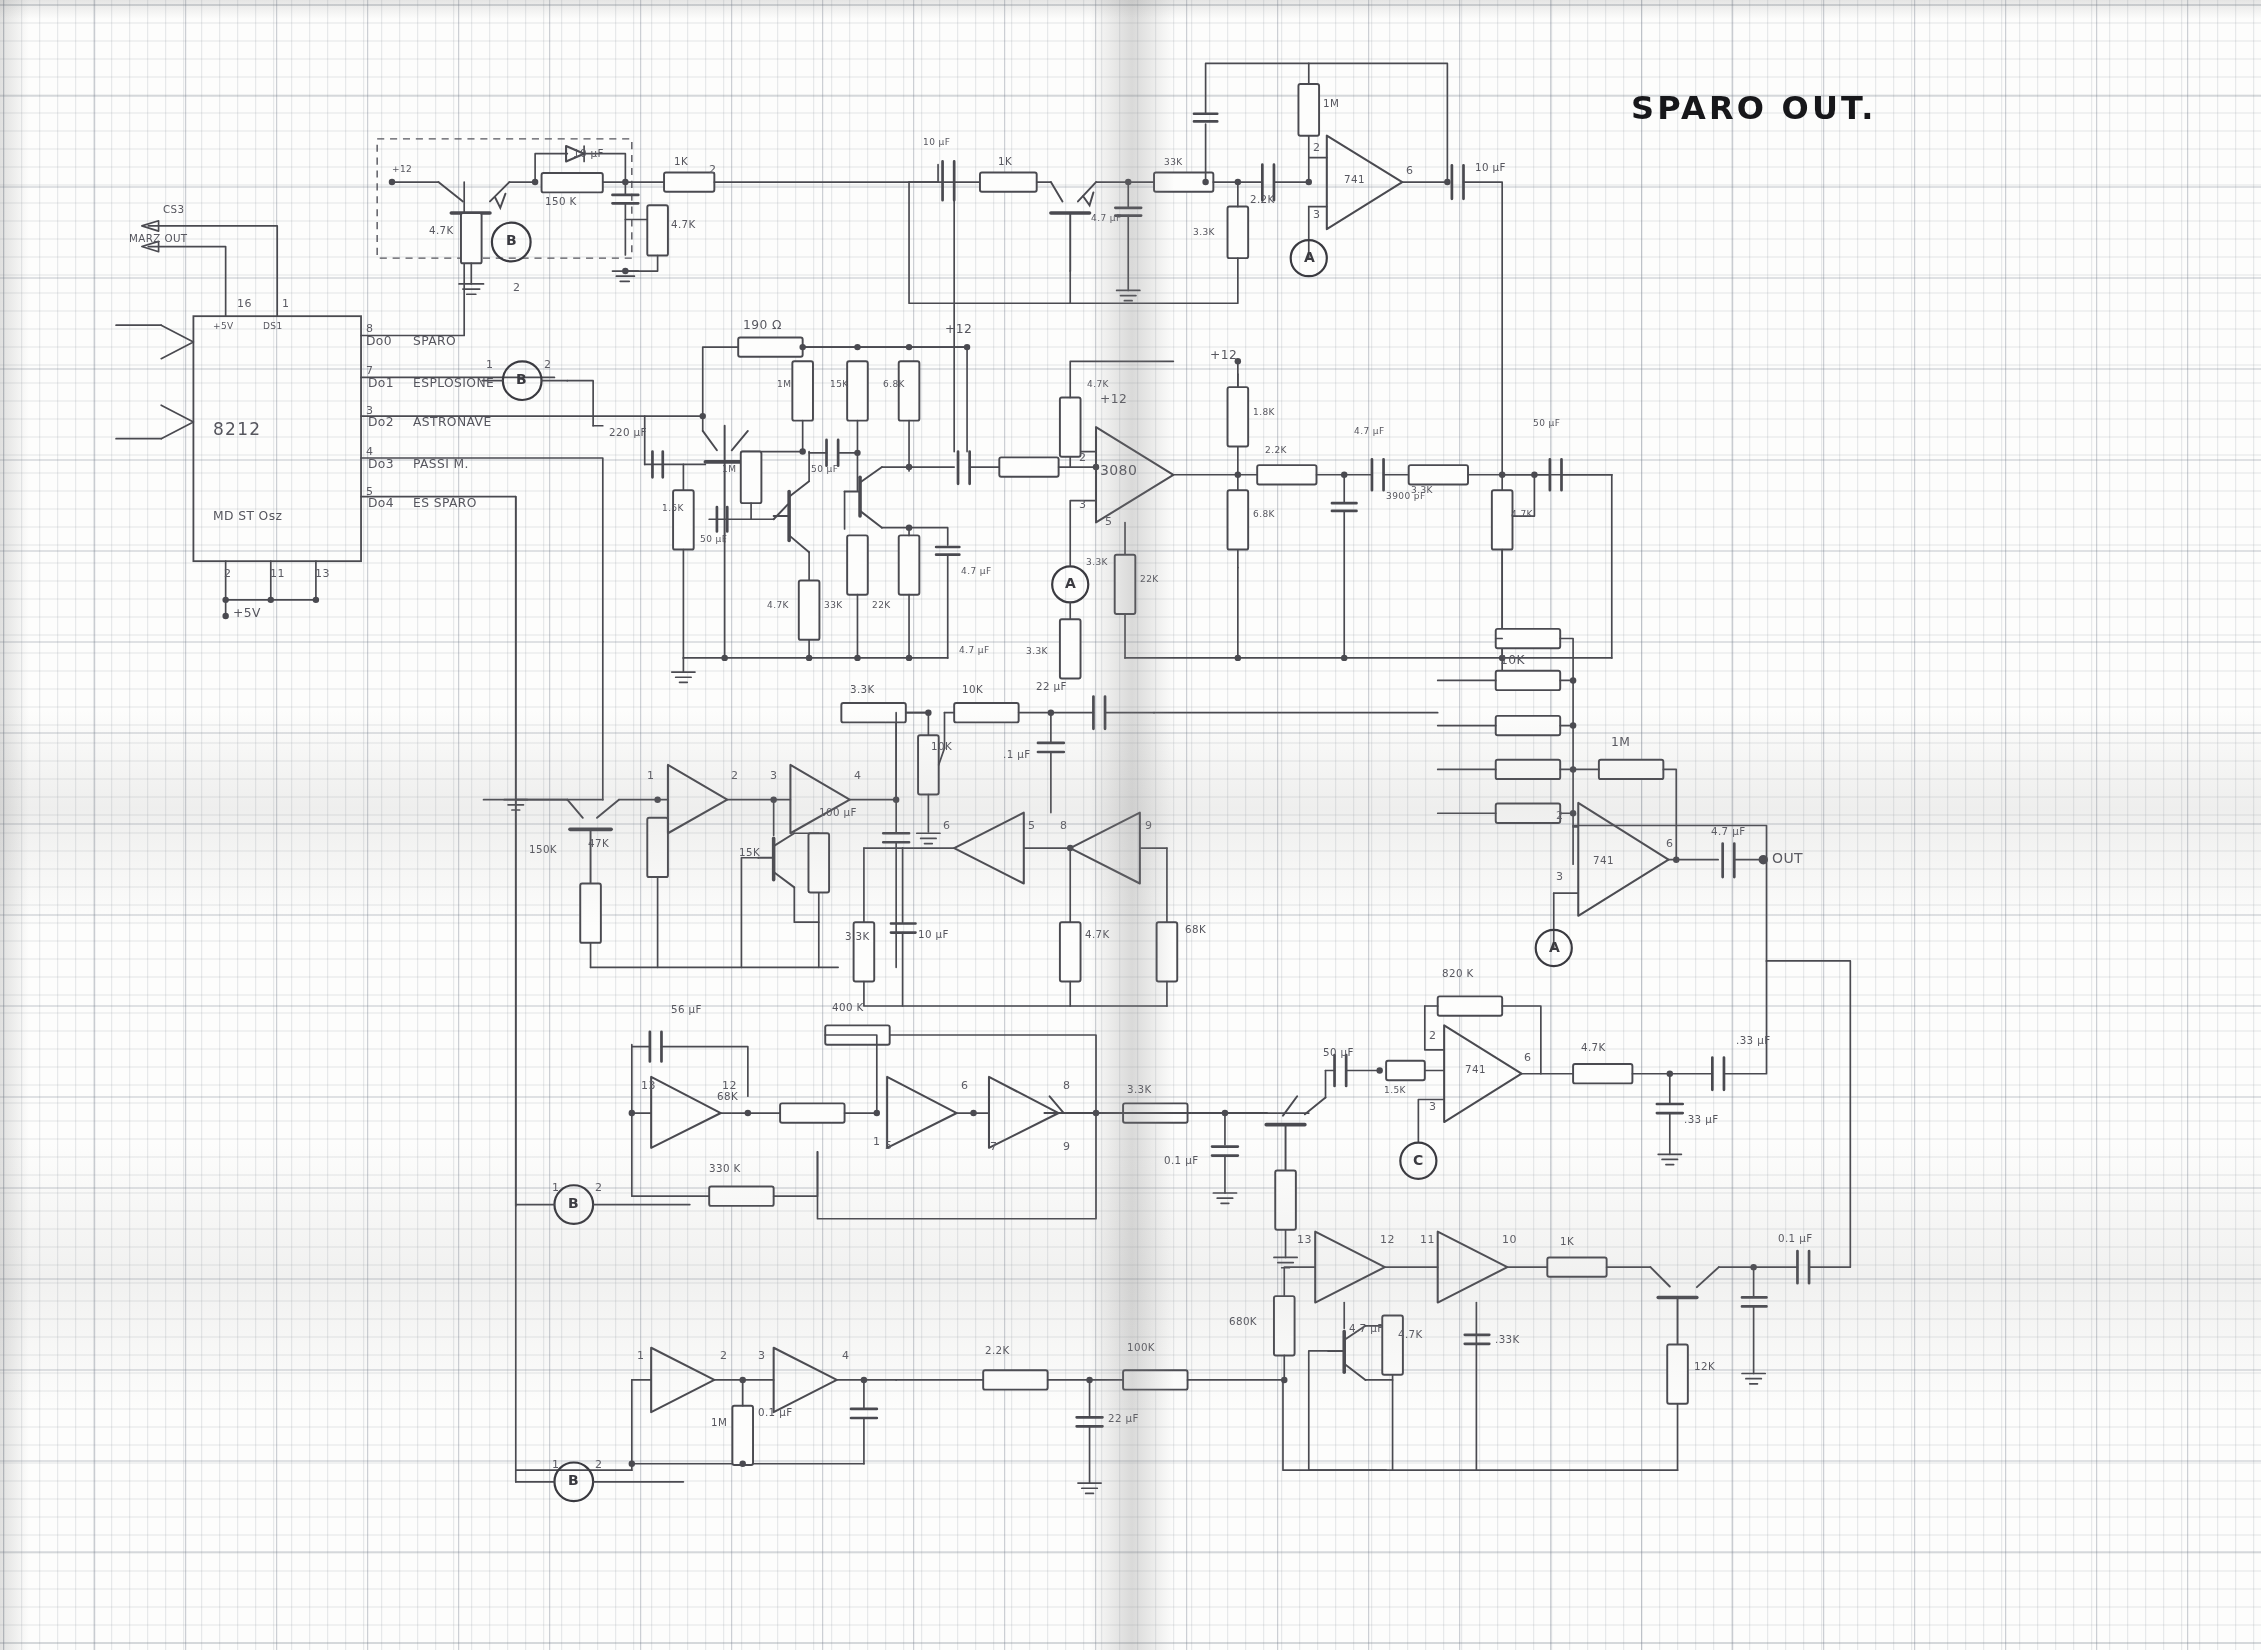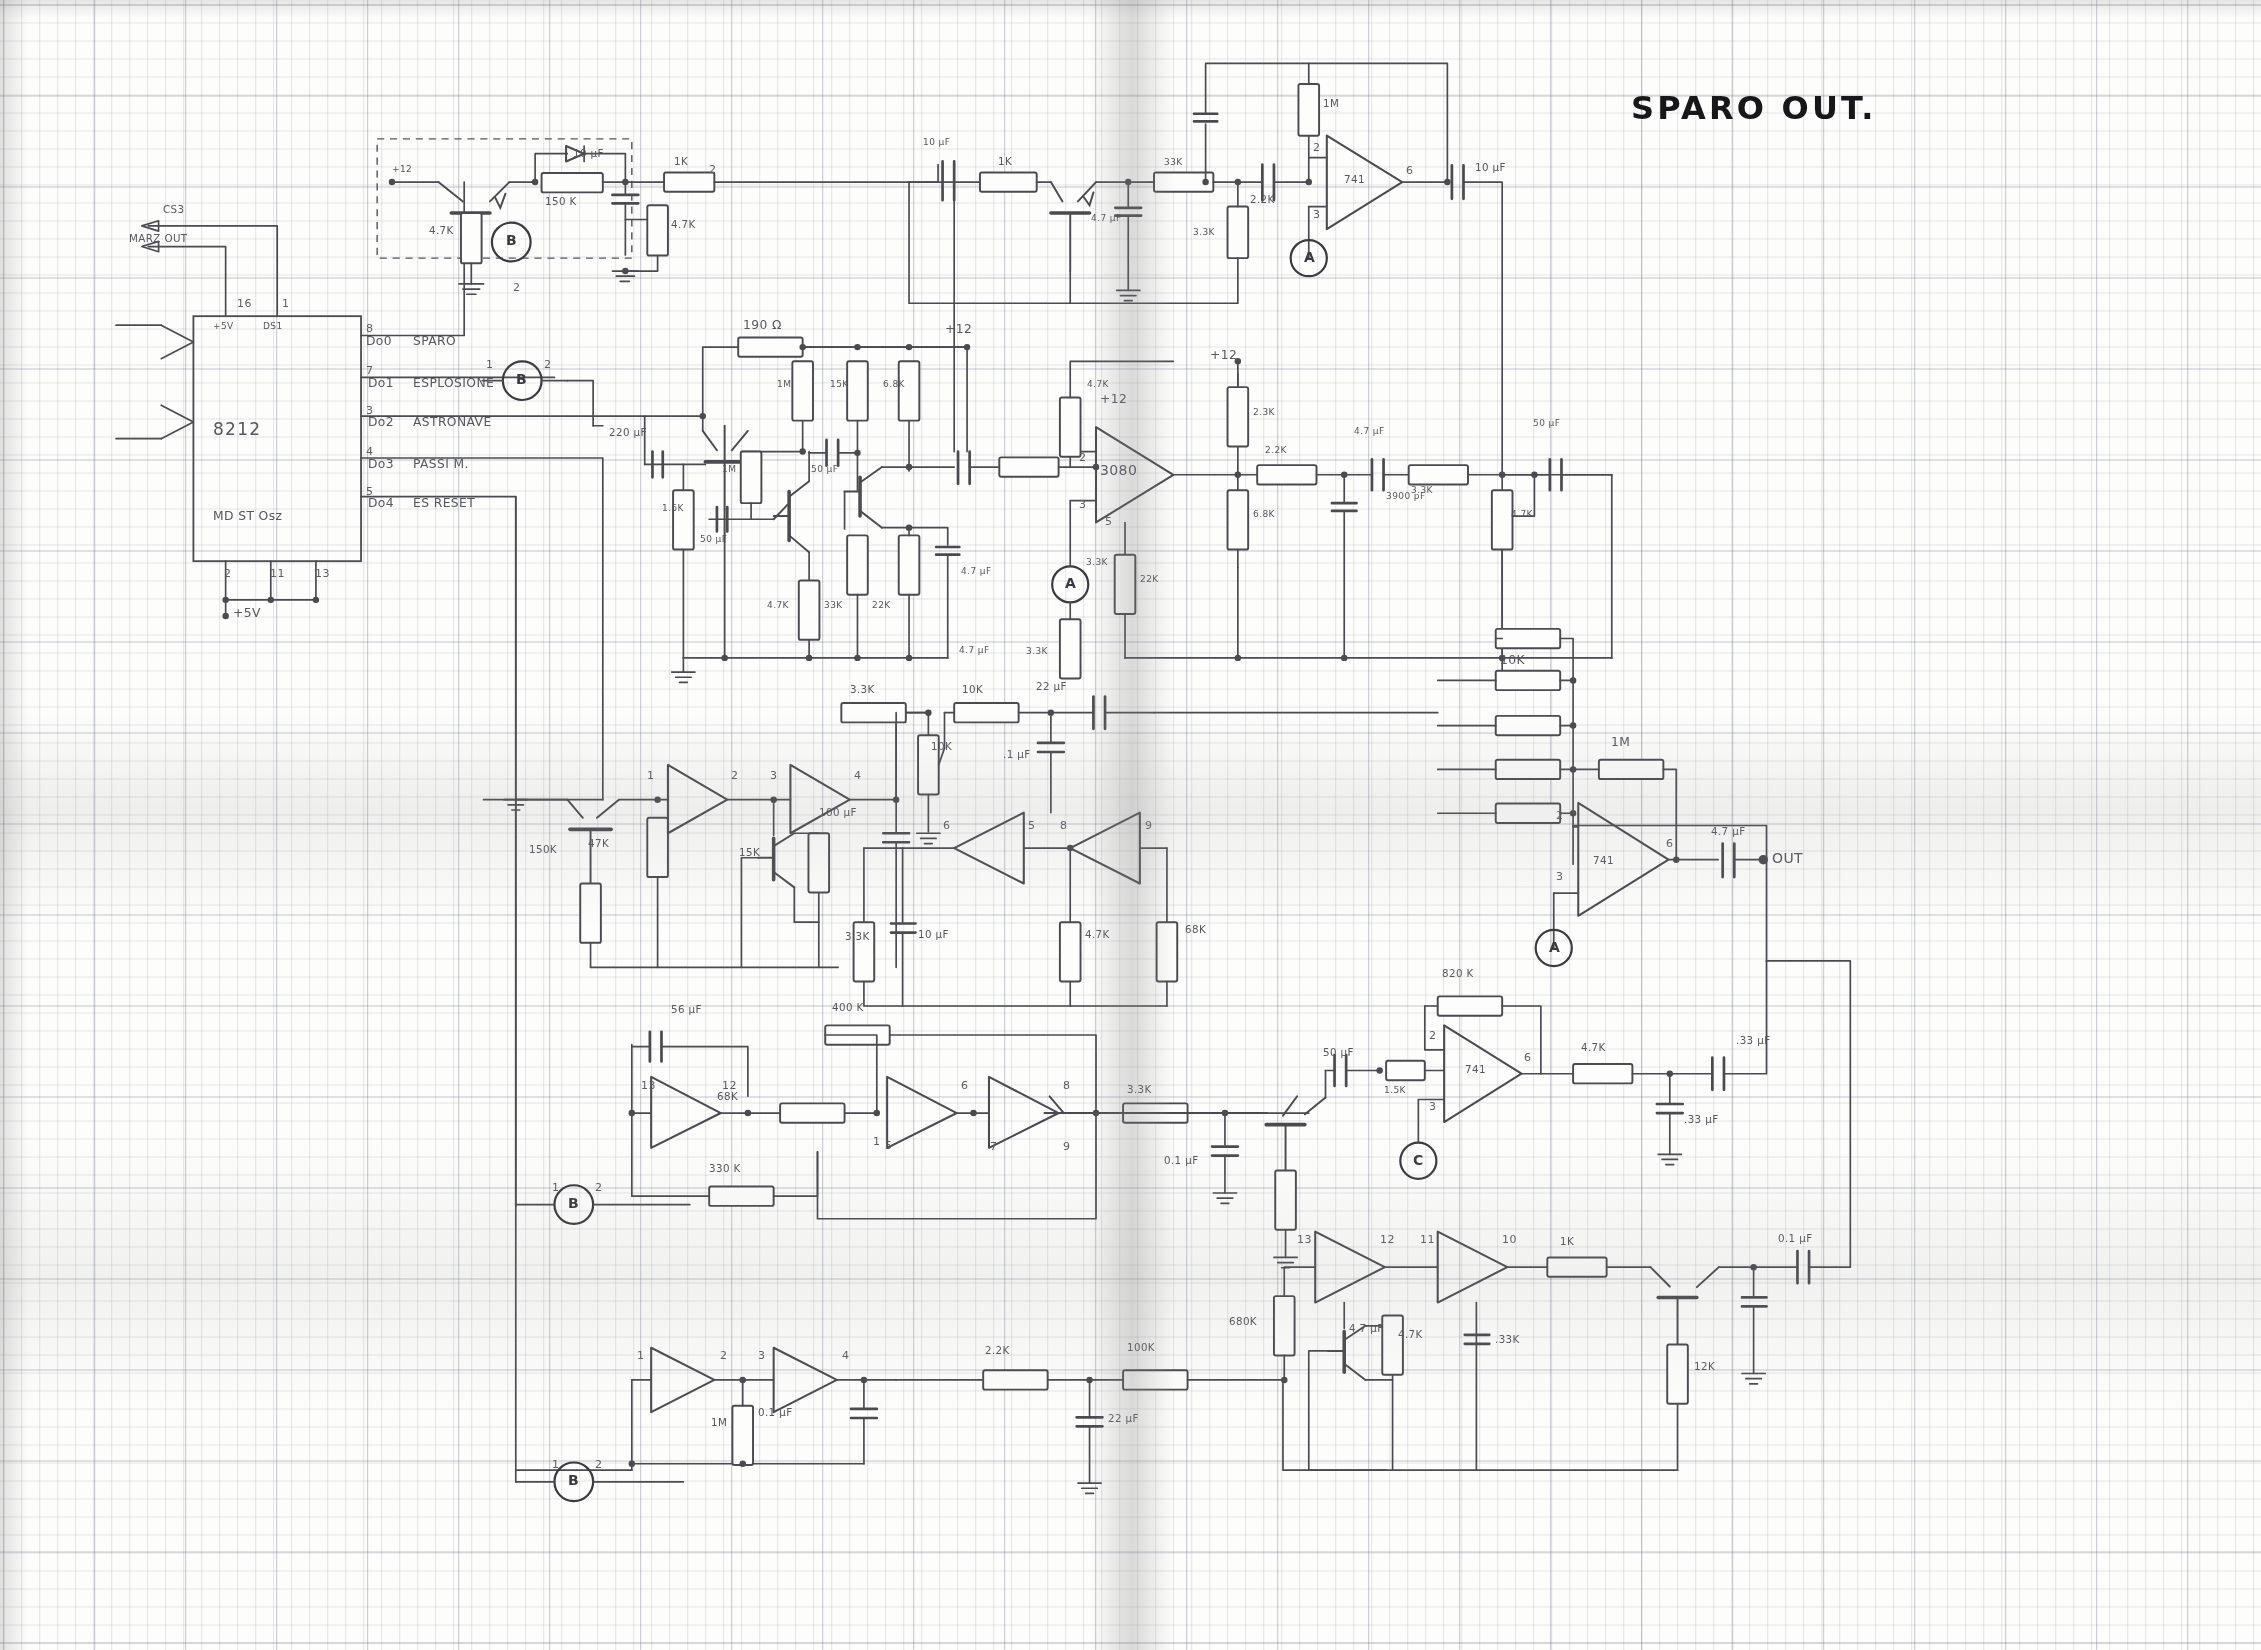--- a/index.html
+++ b/index.html
@@ -608,21 +608,21 @@
   <div class="lbl" style="left:368px;top:376px">Do1</div>
   <div class="lbl" style="left:413px;top:376px">ESPLOSIONE</div>
   <div class="lbl pin" style="left:366px;top:404px">3</div>
   <div class="lbl" style="left:368px;top:415px">Do2</div>
   <div class="lbl" style="left:413px;top:415px">ASTRONAVE</div>
   <div class="lbl pin" style="left:366px;top:445px">4</div>
   <div class="lbl" style="left:368px;top:457px">Do3</div>
   <div class="lbl" style="left:413px;top:457px">PASSI M.</div>
   <div class="lbl pin" style="left:366px;top:485px">5</div>
   <div class="lbl" style="left:368px;top:496px">Do4</div>
-  <div class="lbl" style="left:413px;top:496px">ES RESET</div>
+  <div class="lbl" style="left:413px;top:496px">ES SPARO</div>
 
   <div class="lbl pin" style="left:486px;top:358px">1</div>
   <div class="lbl pin" style="left:544px;top:358px">2</div>
   <div class="lbl pin" style="left:552px;top:1181px">1</div>
   <div class="lbl pin" style="left:595px;top:1181px">2</div>
   <div class="lbl pin" style="left:552px;top:1458px">1</div>
   <div class="lbl pin" style="left:595px;top:1458px">2</div>
   <div class="lbl pin" style="left:513px;top:281px">2</div>
   <div class="lbl pin" style="left:709px;top:163px">2</div>
 
@@ -661,21 +661,21 @@
   <div class="lbl xs" style="left:1086px;top:557px">3.3K</div>
   <div class="lbl xs" style="left:1026px;top:646px">3.3K</div>
   <div class="lbl xs" style="left:662px;top:503px">1.5K</div>
   <div class="lbl" style="left:945px;top:322px">+12</div>
 
   <div class="lbl big" style="left:1100px;top:462px">3080</div>
   <div class="lbl pin" style="left:1079px;top:451px">2</div>
   <div class="lbl pin" style="left:1079px;top:498px">3</div>
   <div class="lbl pin" style="left:1105px;top:515px">5</div>
   <div class="lbl xs" style="left:1087px;top:379px">4.7K</div>
-  <div class="lbl xs" style="left:1253px;top:407px">2.3K</div>
+  <div class="lbl xs" style="left:1253px;top:407px">1.8K</div>
   <div class="lbl xs" style="left:1253px;top:509px">6.8K</div>
   <div class="lbl xs" style="left:1265px;top:445px">2.2K</div>
   <div class="lbl xs" style="left:1140px;top:574px">22K</div>
   <div class="lbl xs" style="left:1354px;top:426px">4.7 µF</div>
   <div class="lbl xs" style="left:1411px;top:485px">3.3K</div>
   <div class="lbl xs" style="left:1533px;top:418px">50 µF</div>
   <div class="lbl xs" style="left:1386px;top:491px">3900 pF</div>
   <div class="lbl xs" style="left:1511px;top:509px">4.7K</div>
   <div class="lbl" style="left:1210px;top:348px">+12</div>
 

